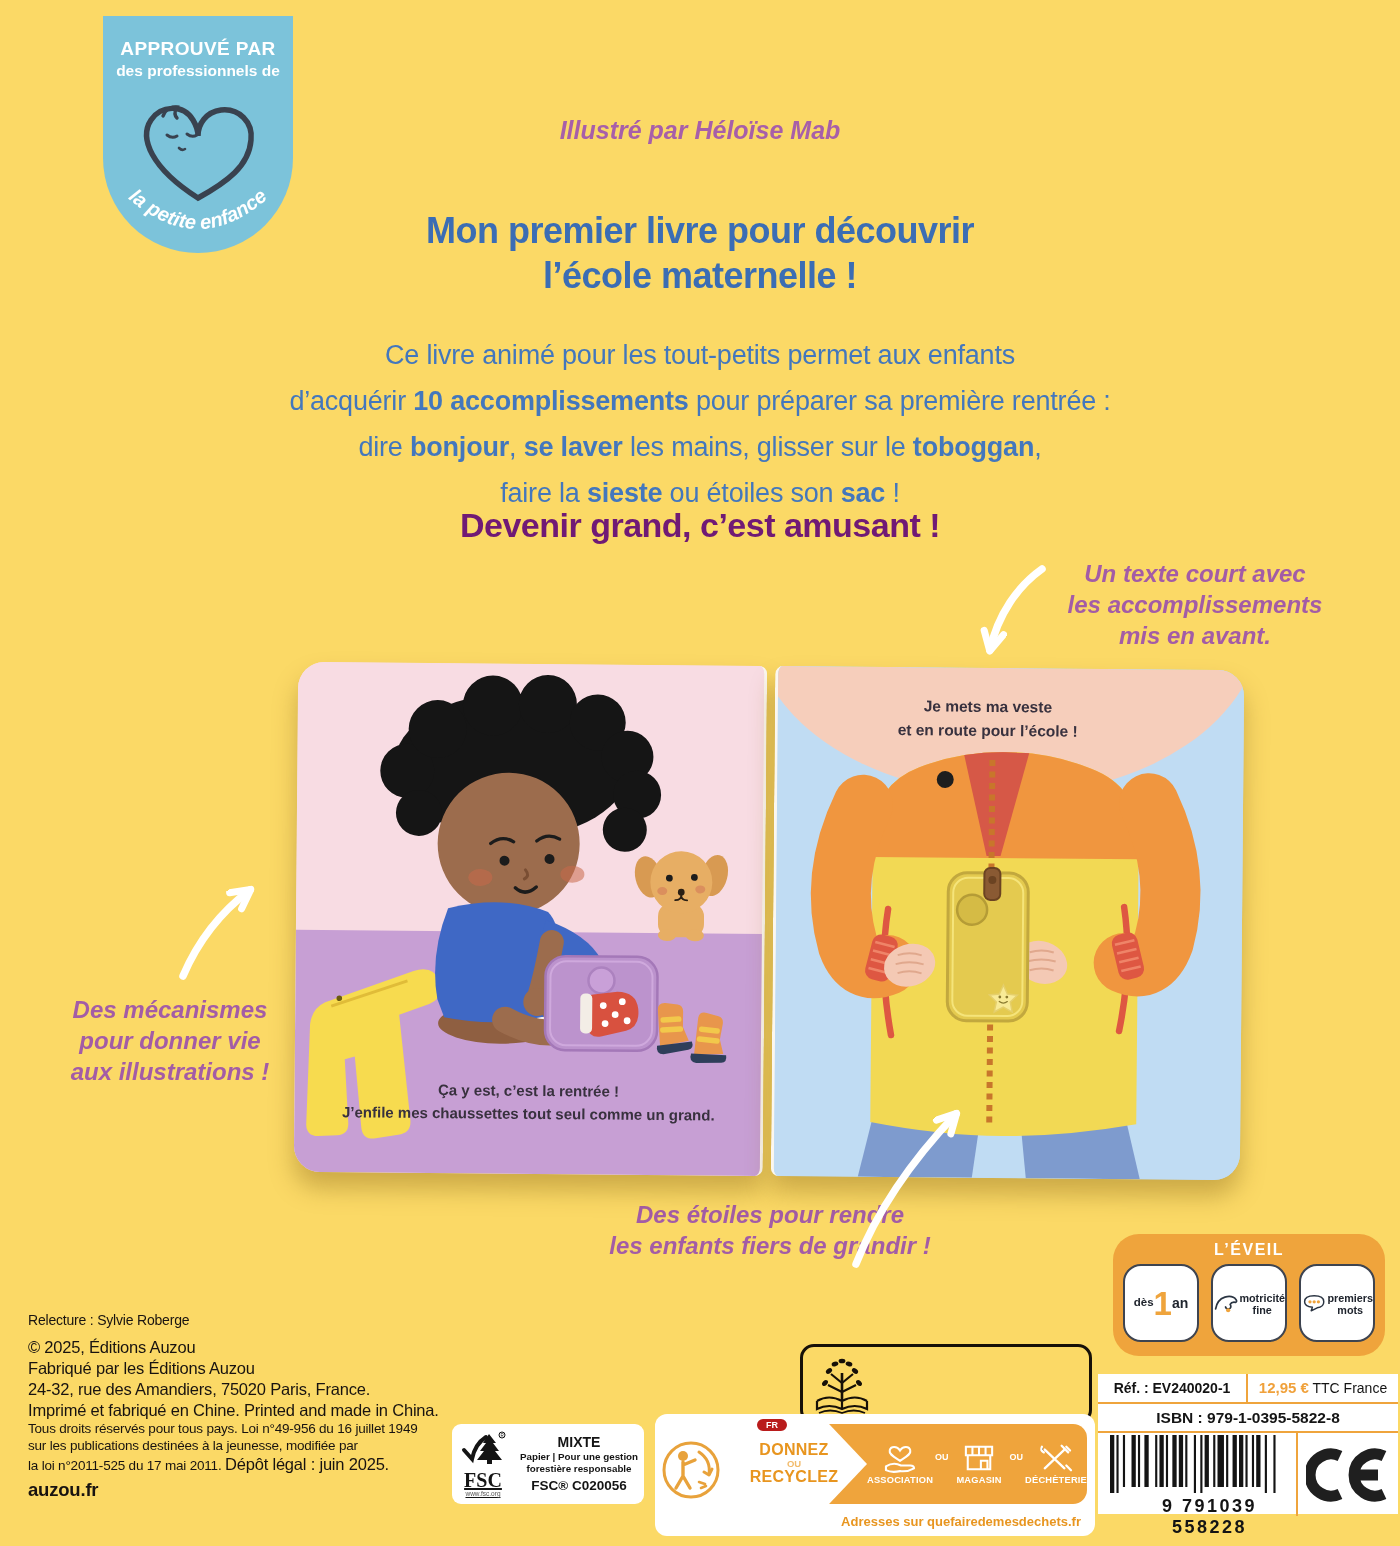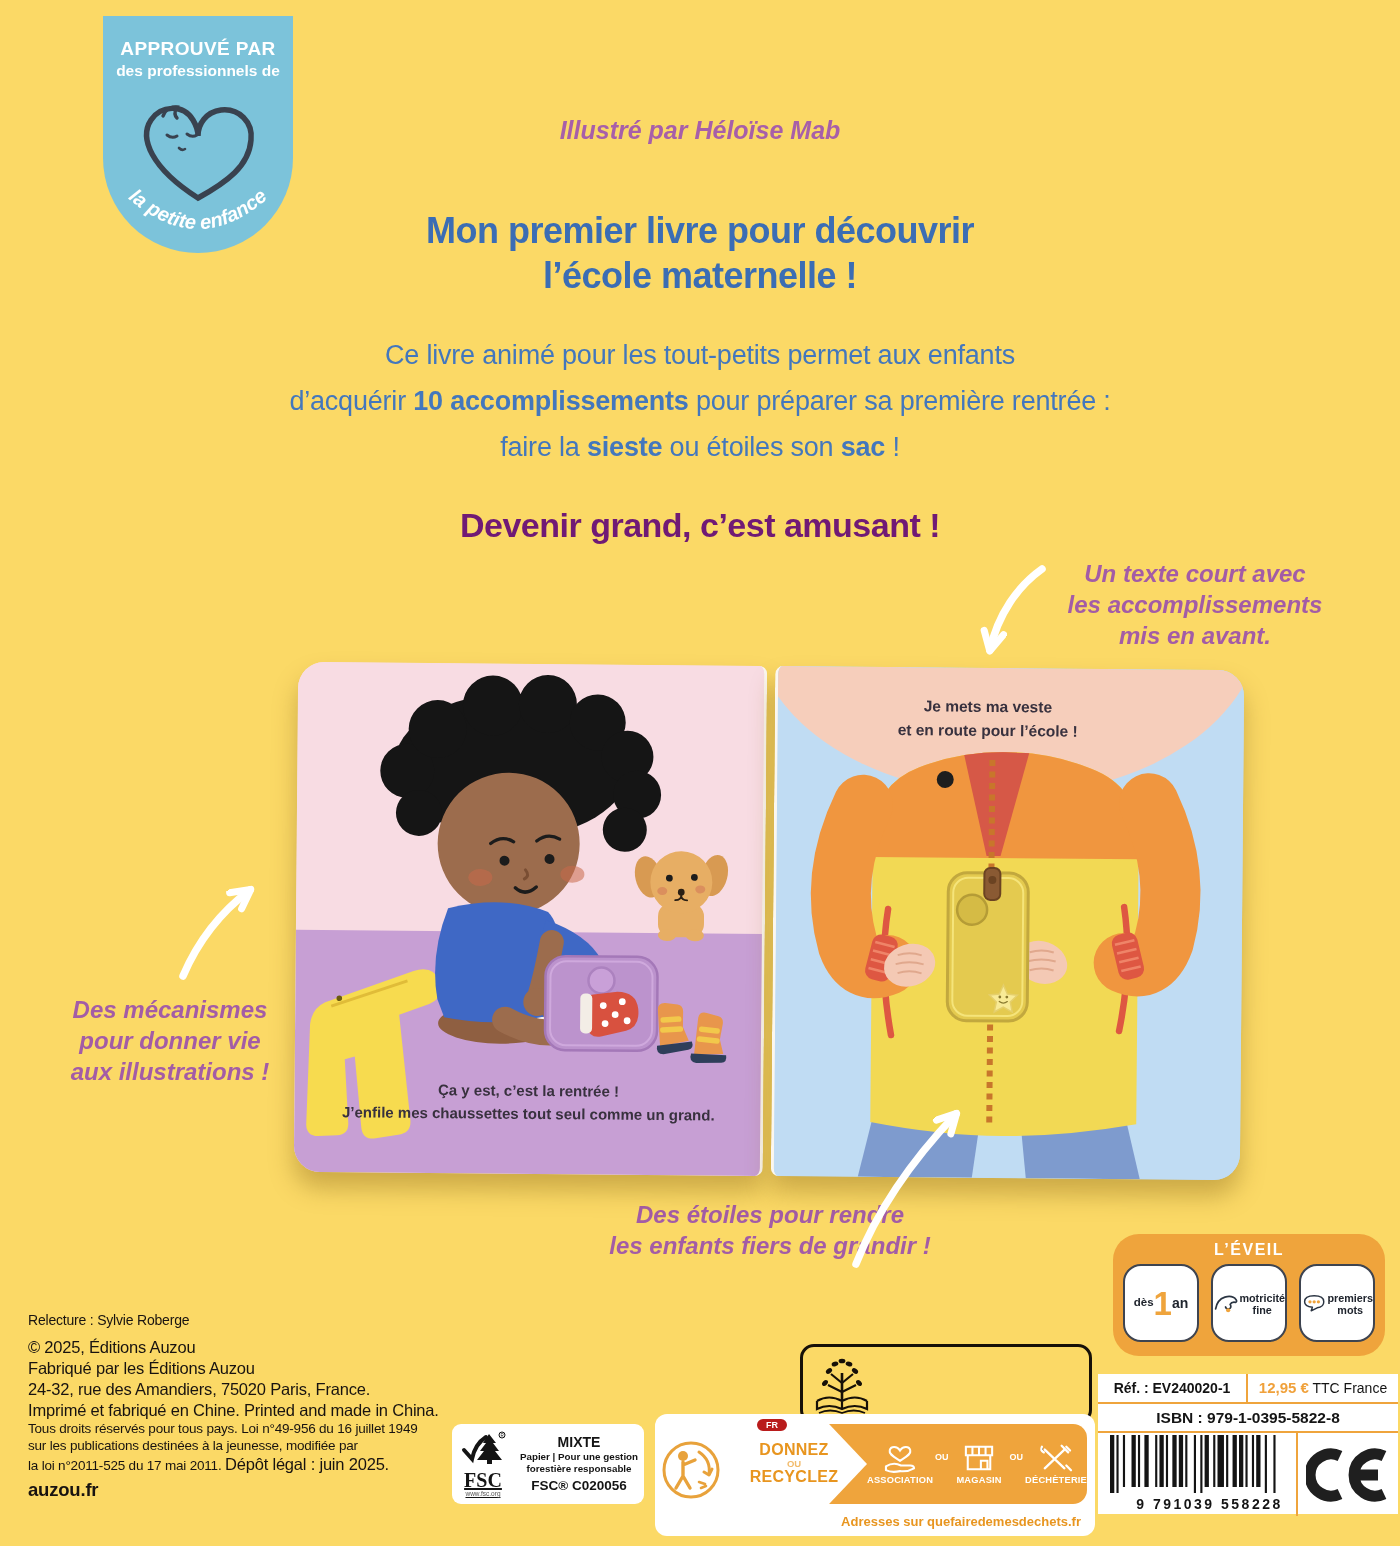--- a/index.html
+++ b/index.html
@@ -107,21 +107,21 @@
             color:#141414;}
   .prow1{display:flex;height:28px;border-bottom:2px solid #EFA43C;align-items:center;}
   .pcell-ref{width:150px;text-align:center;font-size:14px;font-weight:600;
              border-right:2px solid #EFA43C;height:100%;line-height:28px;box-sizing:border-box;}
   .pcell-price{flex:1;text-align:center;font-size:14px;line-height:28px;}
   .price-val{color:#F0A13B;font-weight:800;font-size:15px;}
   .prow2{height:27px;border-bottom:2px solid #EFA43C;text-align:center;font-size:15.5px;
          font-weight:600;line-height:27px;}
   .prow3{display:flex;height:83px;}
   .bcell{width:200px;border-right:2px solid #EFA43C;text-align:center;box-sizing:border-box;}
-  .bdigits{font-size:14px;font-weight:700;letter-spacing:2.5px;margin-top:-3px;padding-left:25px;}
+  .bdigits{font-size:18px;font-weight:700;letter-spacing:2.5px;margin-top:-3px;padding-left:25px;}
   .cecell{flex:1;display:flex;align-items:center;justify-content:center;}
 </style>
 </head>
 <body>
 
 <div id="page">
 
   <div class="badge">
     <div class="badge-l1">APPROUVÉ PAR</div>
     <div class="badge-l2">des professionnels de</div>
@@ -140,20 +140,21 @@
   </div>
 
   <div class="illustrator">Illustré par Héloïse Mab</div>
   <h1 class="title">
     <span>Mon premier livre pour découvrir</span><br>
     <span>l’école maternelle !</span>
   </h1>
   <div class="body-text">
     <div><span>Ce livre animé pour les tout-petits permet aux enfants</span></div>
     <div><span>d’acquérir </span><span class="b">10 accomplissements</span><span> pour préparer sa première rentrée :</span></div>
+    <div><span>dire </span><span class="b">bonjour</span><span>, </span><span class="b">se laver</span><span> les mains, glisser sur le </span><span class="b">toboggan</span><span>,</span></div>
     <div><span>faire la </span><span class="b">sieste</span><span> ou étoiles son </span><span class="b">sac</span><span> !</span></div>
   </div>
   <h2 class="tagline">Devenir grand, c’est amusant !</h2>
 
   <div class="ann ann-right">
     <div>Un texte court avec</div>
     <div>les accomplissements</div>
     <div>mis en avant.</div>
   </div>
   <div class="ann ann-left">

